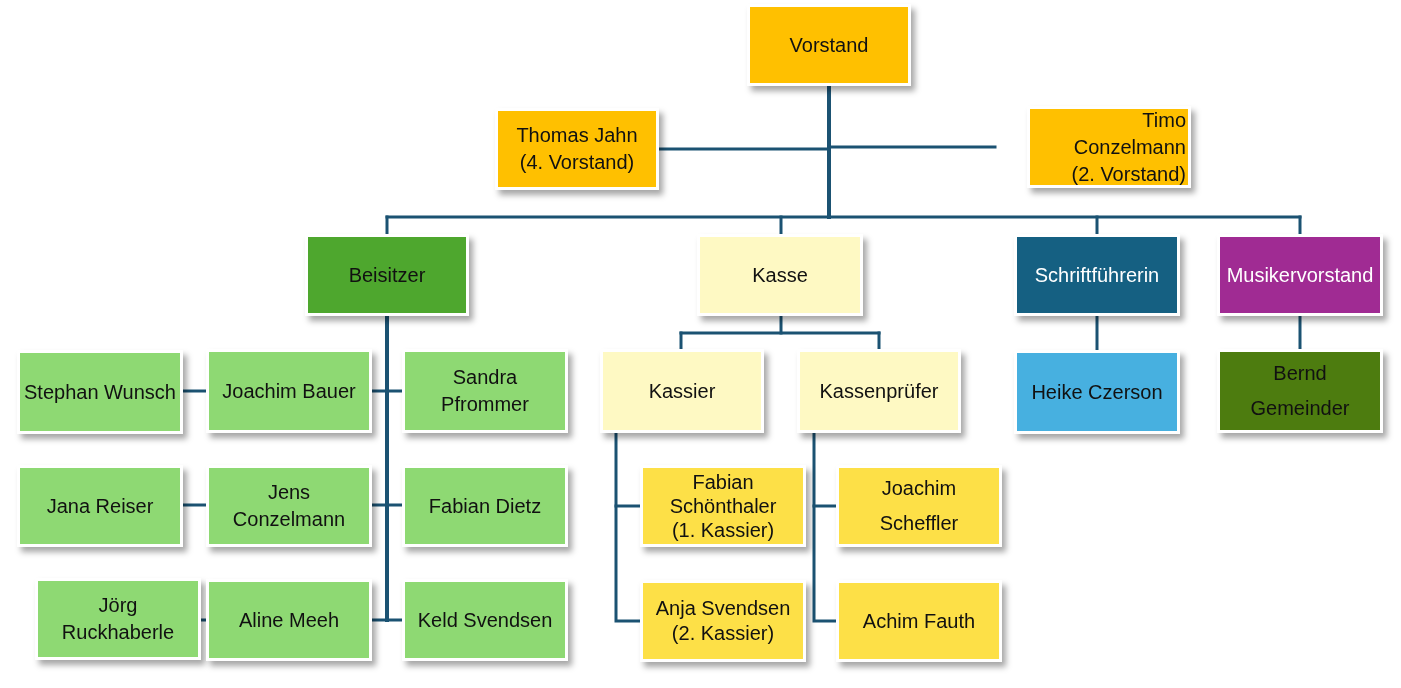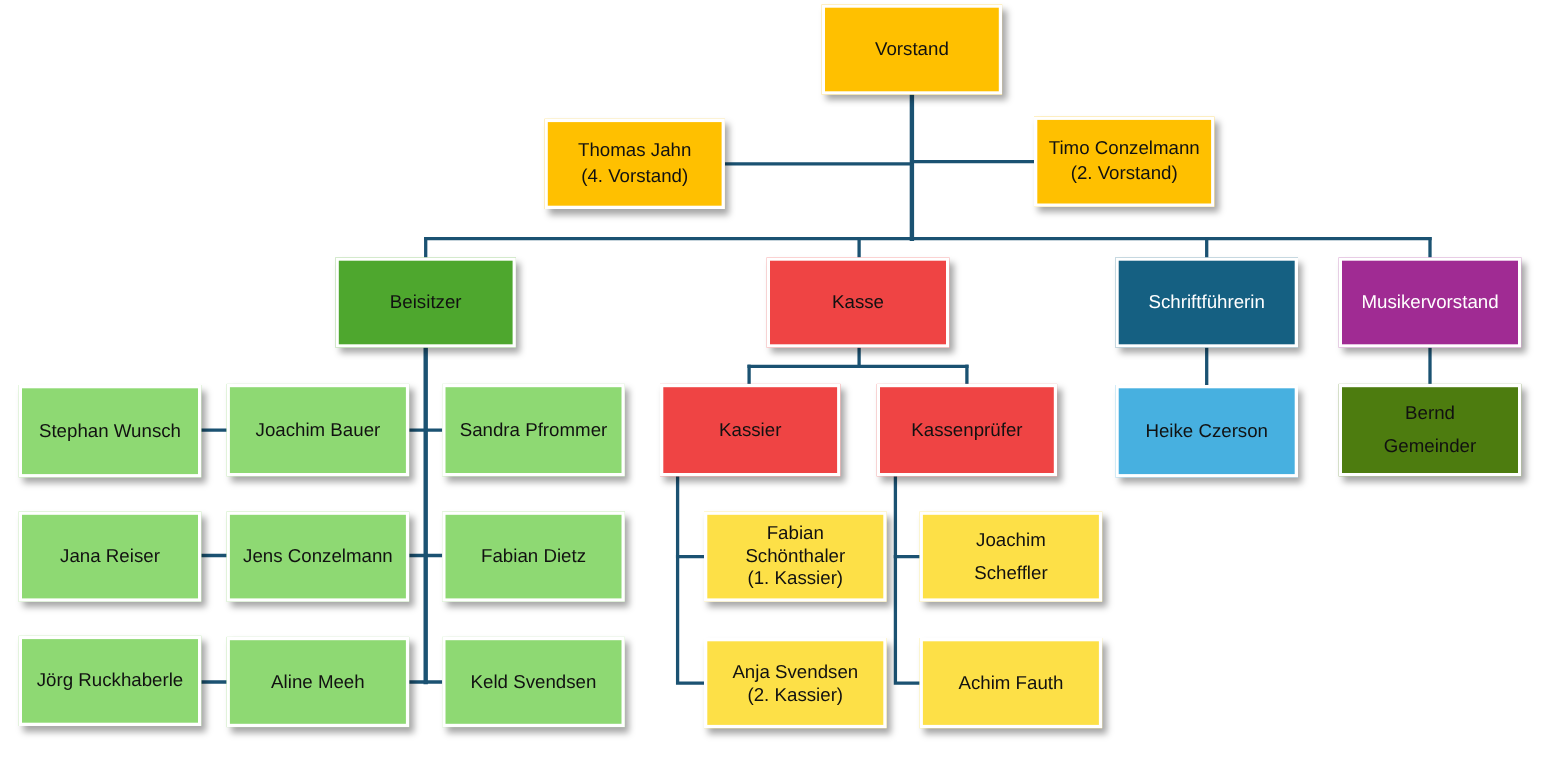--- a/index.html
+++ b/index.html
@@ -4,28 +4,28 @@
 <style>
   html, body { margin:0; padding:0; background:#ffffff; }
   body { width:1401px; height:688px; position:relative; overflow:hidden;
          font-family:"Liberation Sans", "DejaVu Sans", sans-serif; }
   #lines { position:absolute; left:0; top:0; width:1401px; height:688px; }
   .node {
     position:absolute; box-sizing:border-box;
     border:3px solid #ffffff;
     box-shadow: 4px 5px 6px rgba(0,0,0,0.35);
     display:flex; align-items:center; justify-content:center; text-align:center;
-    font-size:17px; line-height:1.35; color:#111;
+    font-size:20px; line-height:1.35; color:#111;
     white-space:pre-line; padding:2px;
   }
   .light { color:#ffffff; }
   .c-vorstand { background:#FFC000; }
   .c-beisitzer-head { background:#4EA72E; }
   .c-beisitzer { background:#8ED973; }
-  .c-kasse { background:#ef4444; }
+  .c-kasse { background:#fef9c3; }
   .c-kasse-sub { background:#fde047; }
   .c-schrift-head { background:#156082; }
   .c-schrift { background:#47B0E0; }
   .c-musik-head { background:#A02B93; }
   .c-musik { background:#4d7c0f; }
 </style>
 </head>
 <body>
 
 <svg id="lines" xmlns="http://www.w3.org/2000/svg">
@@ -61,37 +61,37 @@
 
     <line x1="1097" y1="316" x2="1097" y2="352" stroke-width="3"></line>
     <line x1="1300" y1="316" x2="1300" y2="352" stroke-width="3"></line>
   </g>
 </svg>
 
 <div class="node c-vorstand" style="left:747px;top:4px;width:164px;height:82px;">Vorstand</div>
 
 <div class="node c-vorstand" style="left:495px;top:108px;width:164px;height:82px;">Thomas Jahn
 (4. Vorstand)</div>
-<div class="node c-vorstand" style="left:940px;top:106px;width:164px;height:82px;">Timo Conzelmann
+<div class="node c-vorstand" style="left:1027px;top:106px;width:164px;height:82px;text-align:right;">Timo Conzelmann
 (2. Vorstand)</div>
 
 <div class="node c-beisitzer-head" style="left:305px;top:234px;width:164px;height:82px;">Beisitzer</div>
 <div class="node c-kasse" style="left:697px;top:234px;width:166px;height:82px;">Kasse</div>
 <div class="node c-schrift-head light" style="left:1014px;top:234px;width:166px;height:82px;">Schriftführerin</div>
 <div class="node c-musik-head light" style="left:1217px;top:234px;width:166px;height:82px;">Musikervorstand</div>
 
 <div class="node c-beisitzer" style="left:17px;top:350px;width:166px;height:84px;">Stephan Wunsch</div>
 <div class="node c-beisitzer" style="left:206px;top:349px;width:166px;height:84px;">Joachim Bauer</div>
 <div class="node c-beisitzer" style="left:402px;top:349px;width:166px;height:84px;">Sandra Pfrommer</div>
 
 <div class="node c-beisitzer" style="left:17px;top:465px;width:166px;height:82px;">Jana Reiser</div>
 <div class="node c-beisitzer" style="left:206px;top:465px;width:166px;height:82px;text-align:center;">Jens Conzelmann</div>
 <div class="node c-beisitzer" style="left:402px;top:465px;width:166px;height:82px;">Fabian Dietz</div>
 
-<div class="node c-beisitzer" style="left:17px;top:578px;width:166px;height:82px;">Jörg Ruckhaberle</div>
+<div class="node c-beisitzer" style="left:35px;top:578px;width:166px;height:82px;">Jörg Ruckhaberle</div>
 <div class="node c-beisitzer" style="left:206px;top:579px;width:166px;height:82px;">Aline Meeh</div>
 <div class="node c-beisitzer" style="left:402px;top:579px;width:166px;height:82px;">Keld Svendsen</div>
 
 <div class="node c-kasse" style="left:600px;top:349px;width:164px;height:84px;">Kassier</div>
 <div class="node c-kasse" style="left:797px;top:349px;width:164px;height:84px;">Kassenprüfer</div>
 
 <div class="node c-kasse-sub" style="left:640px;top:465px;width:166px;height:82px;line-height:1.2;">Fabian
 Schönthaler
 (1. Kassier)</div>
 <div class="node c-kasse-sub" style="left:640px;top:580px;width:166px;height:82px;line-height:1.25;">Anja Svendsen

